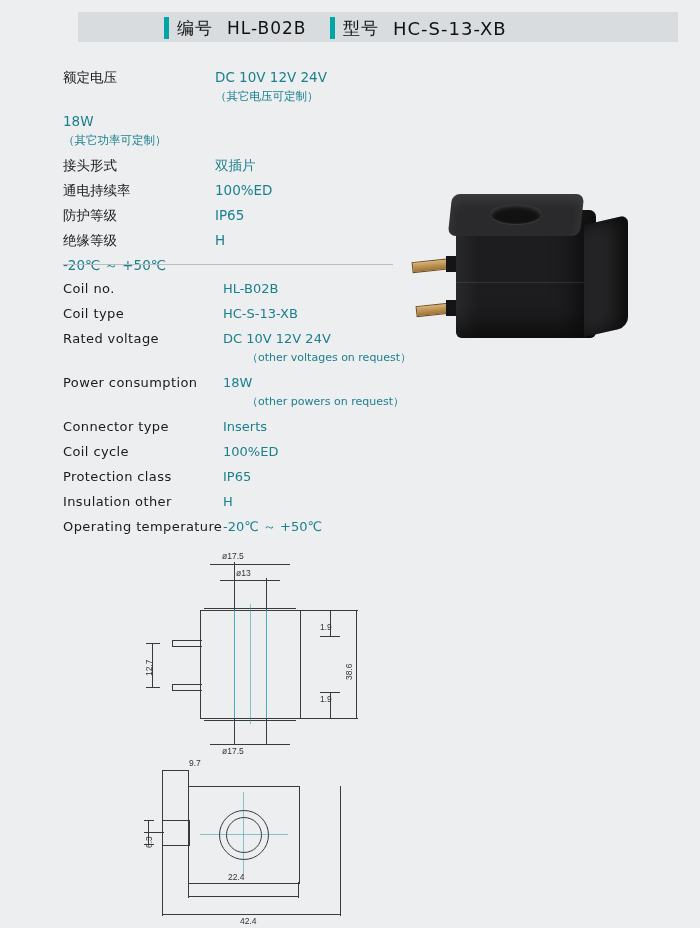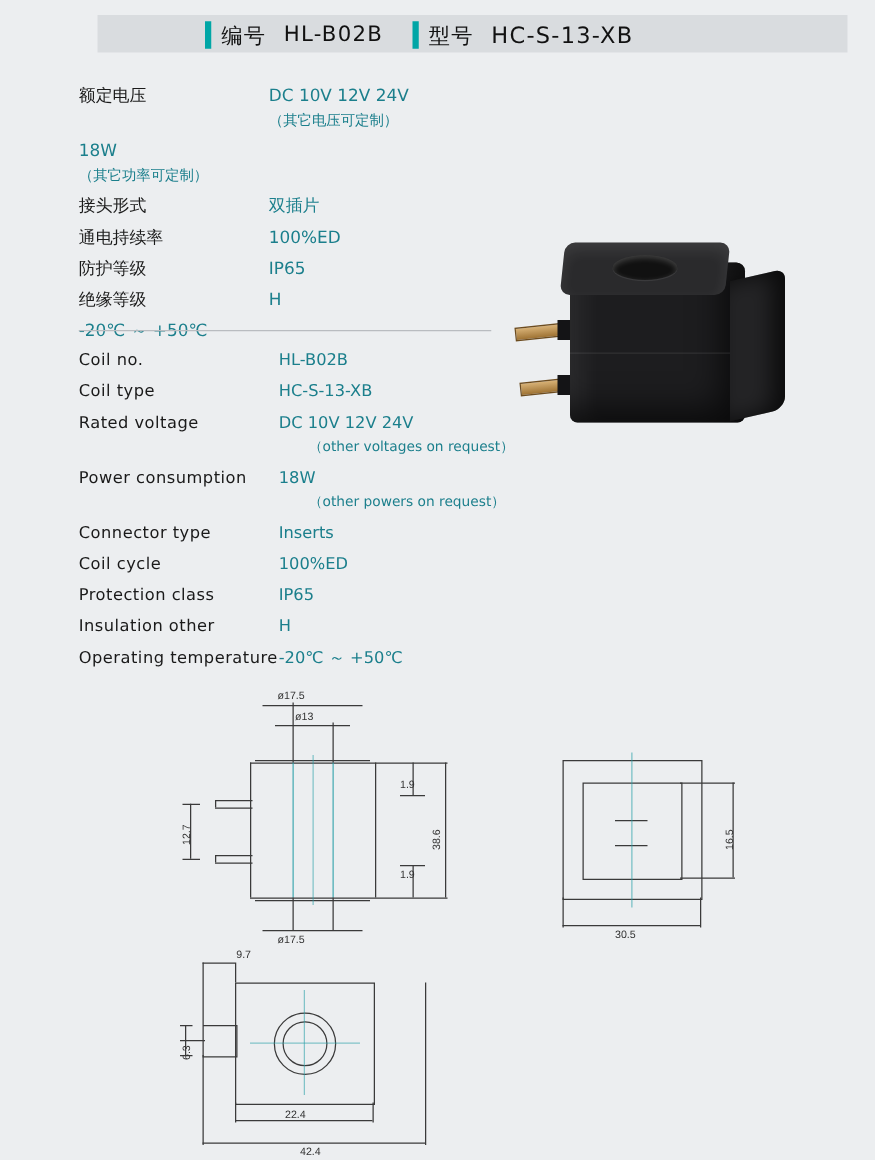--- a/index.html
+++ b/index.html
@@ -269,37 +269,20 @@
 
       <div class="dim" style="left:52px;top:3px;">ø17.5</div>
       <div class="dim" style="left:66px;top:20px;">ø13</div>
       <div class="dim" style="left:52px;top:198px;">ø17.5</div>
       <div class="dim dimv" style="left:174px;top:132px;">38.6</div>
       <div class="dim dimv" style="left:-26px;top:128px;">12.7</div>
       <div class="dim" style="left:150px;top:74px;">1.9</div>
       <div class="dim" style="left:150px;top:146px;">1.9</div>
     </div>
 
-    <div class="dwg" style="left:440px;top:70px;width:180px;height:180px;">
-      <div class="box-out" style="left:10px;top:10px;width:110px;height:110px;"></div>
-      <div class="box-out" style="left:26px;top:28px;width:78px;height:76px;"></div>
-      <div class="ln h1" style="left:52px;top:58px;width:26px;"></div>
-      <div class="ln h1" style="left:52px;top:78px;width:26px;"></div>
-      <div class="ln v1 cyan" style="left:65px;top:4px;height:124px;opacity:.6;"></div>
-
-      <div class="ln h1" style="left:10px;top:142px;width:110px;"></div>
-      <div class="ln v1" style="left:10px;top:120px;height:24px;"></div>
-      <div class="ln v1" style="left:120px;top:120px;height:24px;"></div>
-      <div class="dim" style="left:52px;top:144px;">30.5</div>
-
-      <div class="ln v1" style="left:146px;top:28px;height:76px;"></div>
-      <div class="ln h1" style="left:104px;top:28px;width:44px;"></div>
-      <div class="ln h1" style="left:104px;top:104px;width:44px;"></div>
-      <div class="dim dimv" style="left:138px;top:82px;">16.5</div>
-    </div>
 
     <div class="dwg" style="left:140px;top:228px;width:280px;height:170px;">
       <div class="box-out" style="left:48px;top:30px;width:110px;height:96px;"></div>
 
       <div style="position:absolute;left:79px;top:54px;width:48px;height:48px;border:1px solid #3a3a3a;border-radius:50%;"></div>
       <div style="position:absolute;left:86px;top:61px;width:34px;height:34px;border:1px solid #3a3a3a;border-radius:50%;"></div>
 
       <div class="ln h1 cyan" style="left:60px;top:78px;width:88px;opacity:.55;"></div>
       <div class="ln v1 cyan" style="left:103px;top:36px;height:84px;opacity:.55;"></div>
 
@@ -312,21 +295,21 @@
       <div class="dim" style="left:20px;top:2px;margin-left:29px;">9.7</div>
 
       <div class="ln v1" style="left:8px;top:64px;height:24px;"></div>
       <div class="ln h1" style="left:4px;top:64px;width:10px;"></div>
       <div class="ln h1" style="left:4px;top:88px;width:10px;"></div>
       <div class="dim dimv" style="left:4px;top:92px;">6.3</div>
 
       <div class="ln h1" style="left:48px;top:140px;width:110px;"></div>
       <div class="ln v1" style="left:48px;top:126px;height:16px;"></div>
       <div class="ln v1" style="left:158px;top:126px;height:16px;"></div>
-      <div class="dim" style="left:88px;top:130px;">22.4</div>
+      <div class="dim" style="left:88px;top:116px;">22.4</div>
 
       <div class="ln h1" style="left:22px;top:158px;width:178px;"></div>
       <div class="ln v1" style="left:22px;top:88px;height:72px;"></div>
       <div class="ln v1" style="left:200px;top:30px;height:130px;"></div>
       <div class="dim" style="left:100px;top:160px;">42.4</div>
     </div>
 
   </div>
 </div>
 

